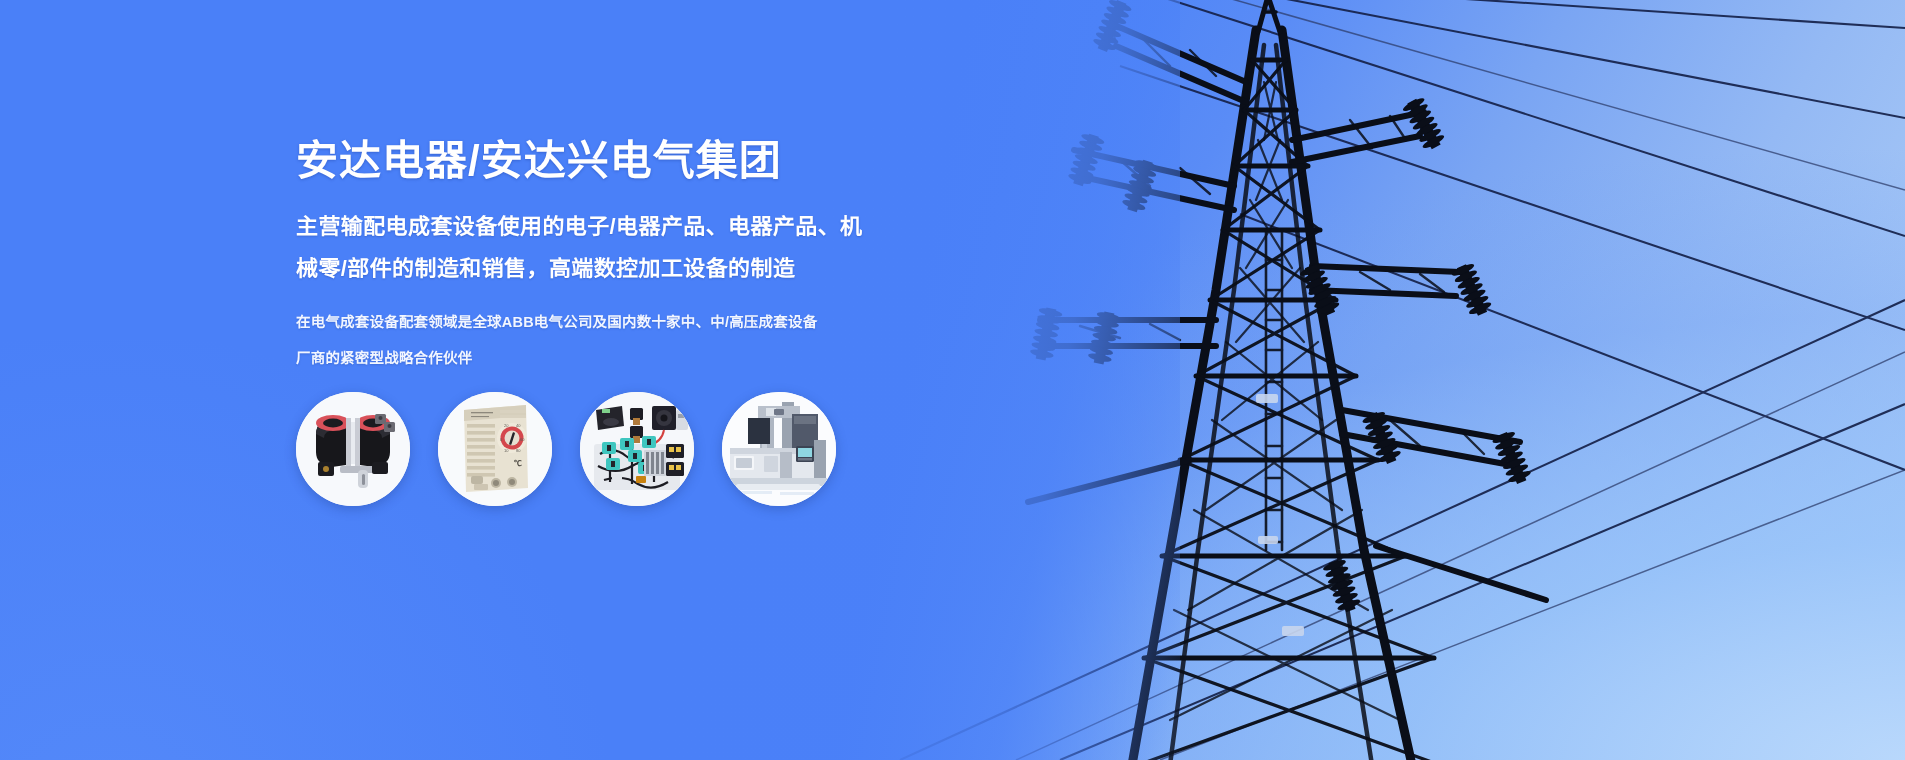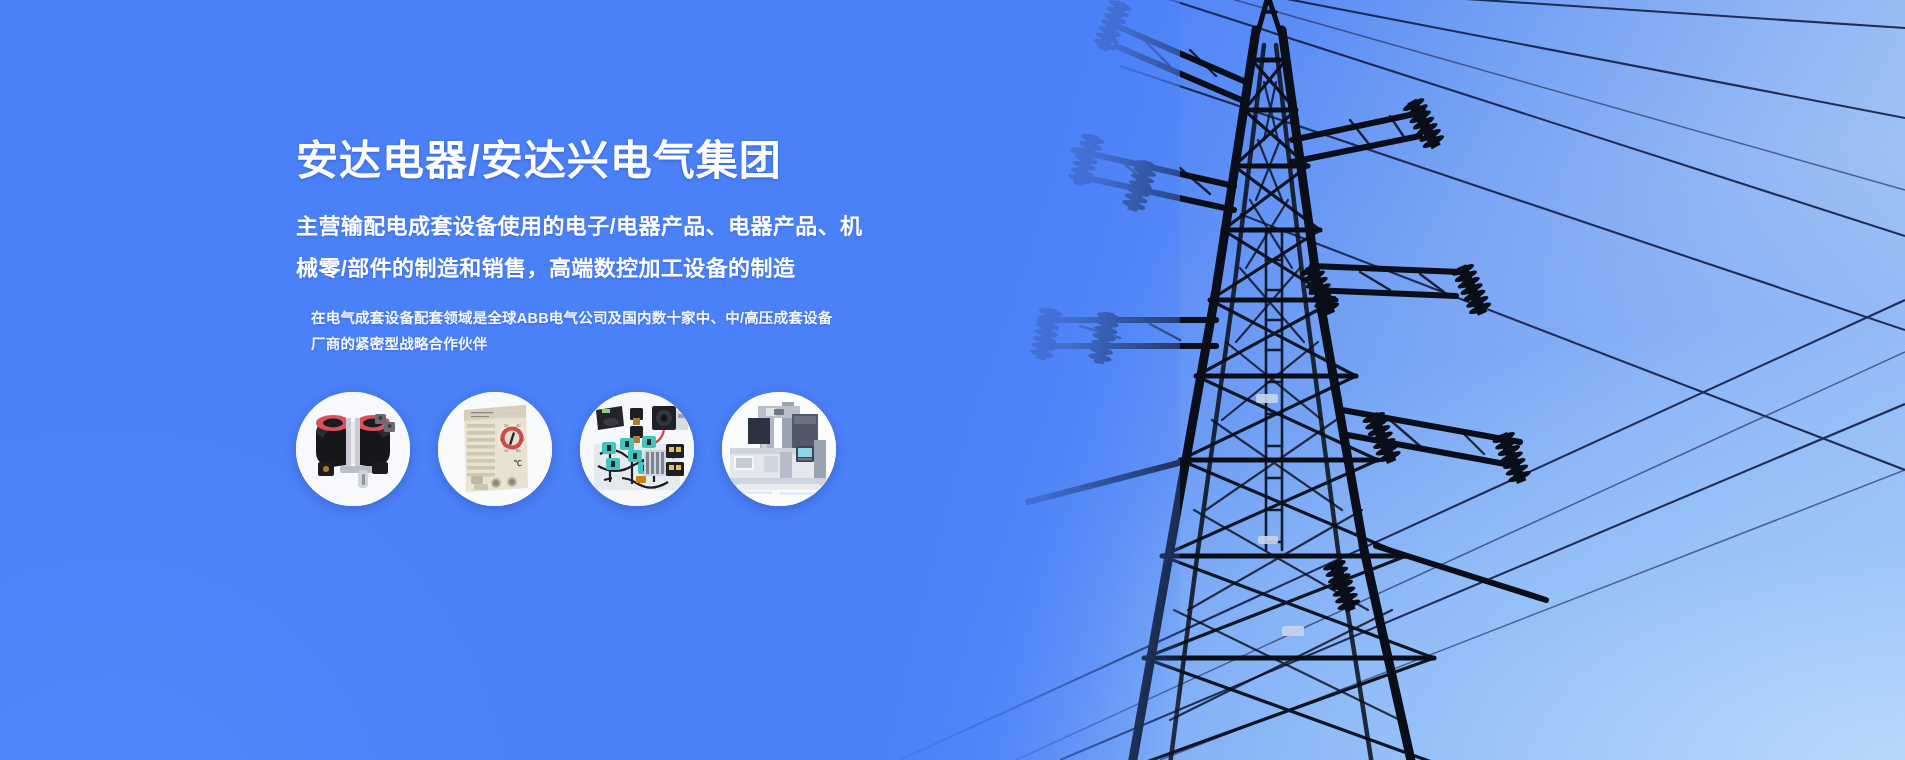--- a/index.html
+++ b/index.html
@@ -40,22 +40,22 @@
     color:#ffffff;font-size:42px;line-height:58px;font-weight:700;
     letter-spacing:1px;margin:0 0 16px 0;white-space:nowrap;
     text-shadow:0 1px 3px rgba(20,50,140,.35);
   }
   .sub{
     color:#ffffff;font-size:22px;line-height:42px;font-weight:700;
     margin:0 0 14px 0;letter-spacing:.4px;max-width:580px;
     text-shadow:0 1px 2px rgba(20,50,140,.30);
   }
   .fine{
-    color:#f2f6ff;font-size:14.5px;line-height:26px;font-weight:700;
-    margin:15px;max-width:530px;letter-spacing:.2px;
+    color:#f2f6ff;font-size:14.5px;line-height:36px;font-weight:700;
+    margin:0;max-width:530px;letter-spacing:.2px;
     text-shadow:0 1px 2px rgba(20,50,140,.28);
   }
 
   
   .thumbs{position:absolute;left:296px;top:392px;display:flex;gap:28px;}
   .thumb{
     position:relative;width:114px;height:114px;border-radius:50%;
     background:#f6f8fb;overflow:hidden;flex:0 0 auto;
     box-shadow:0 3px 12px rgba(22,48,120,.30);
   }

